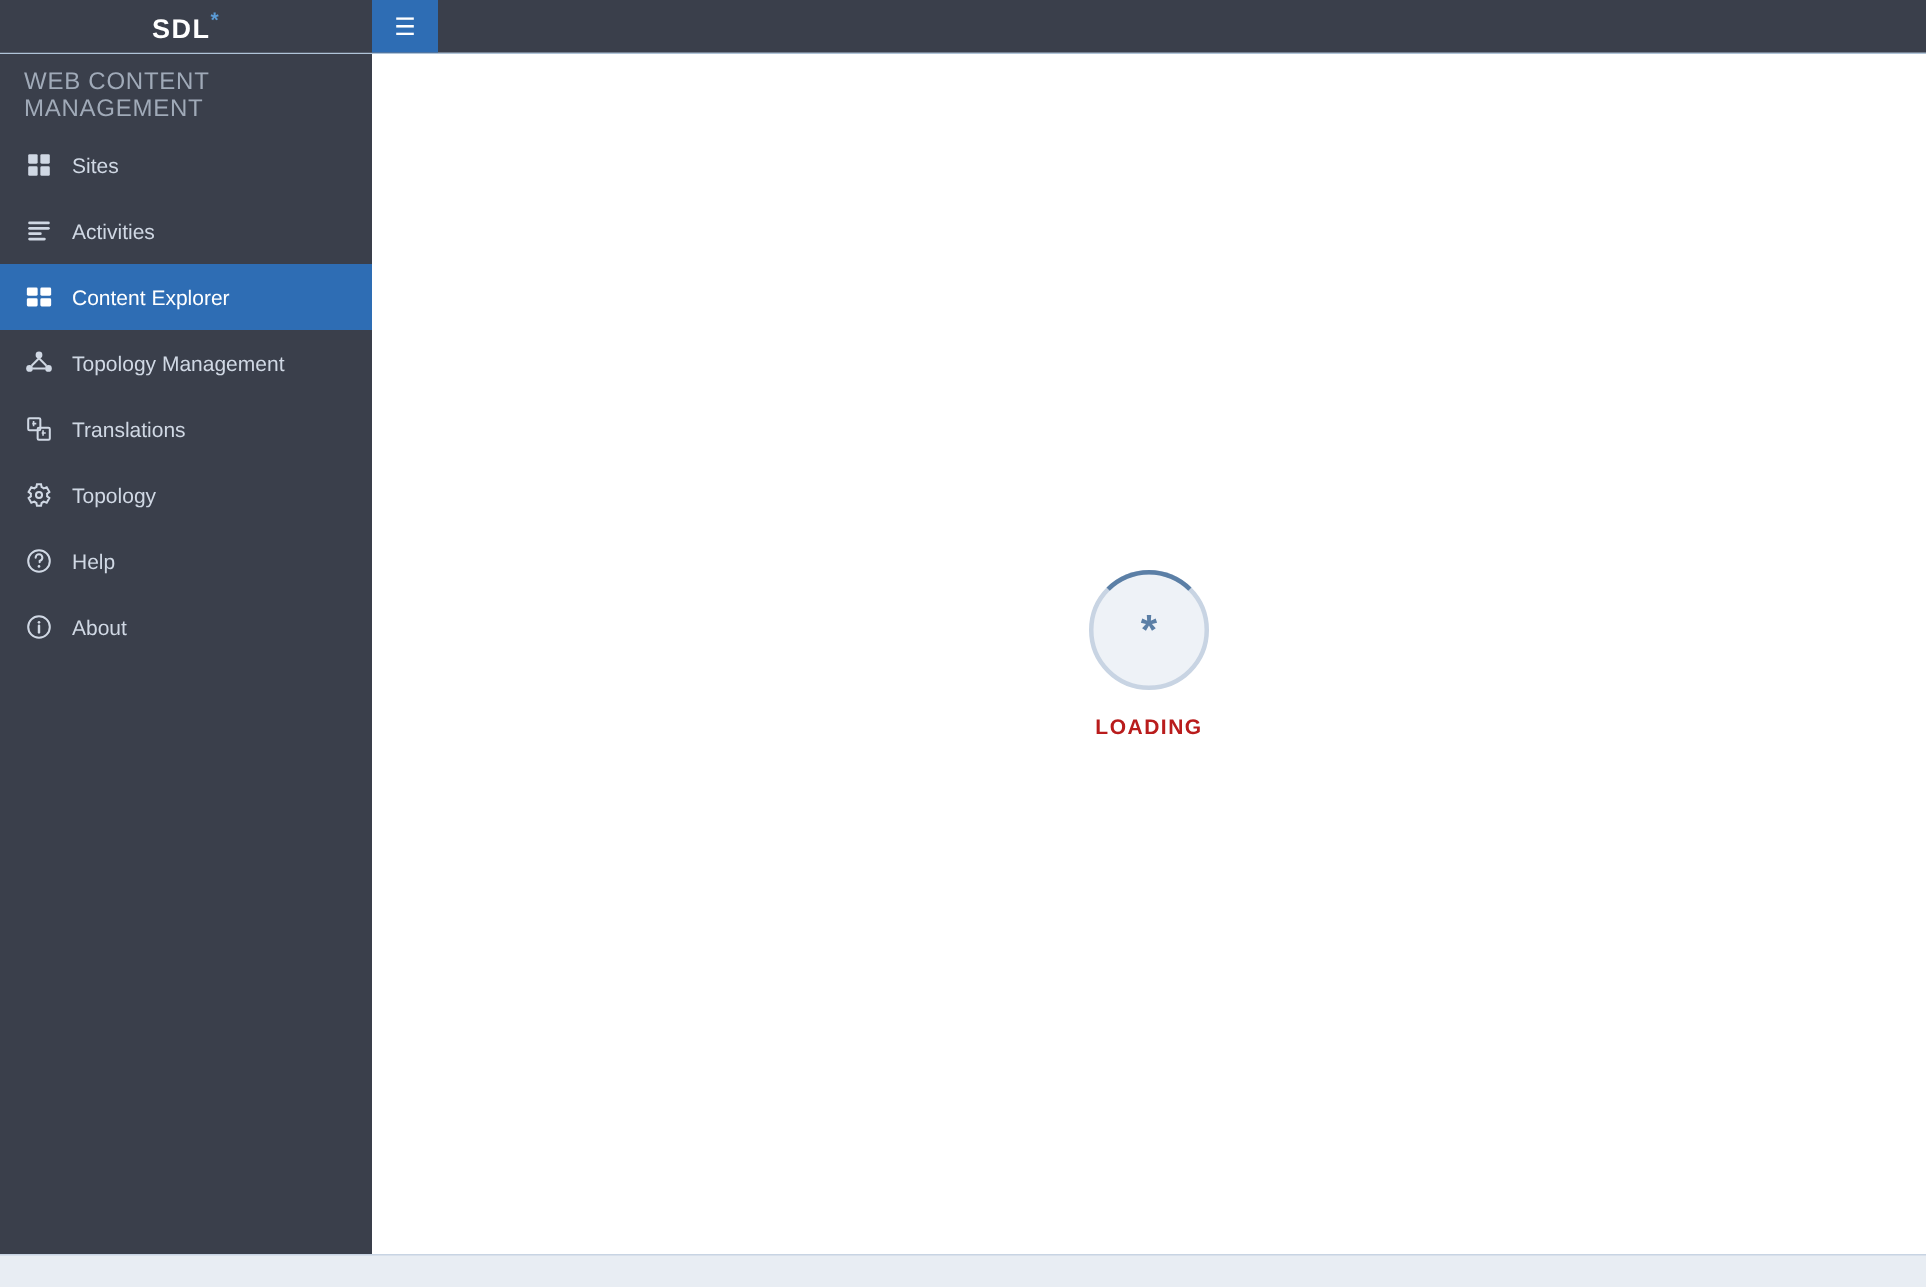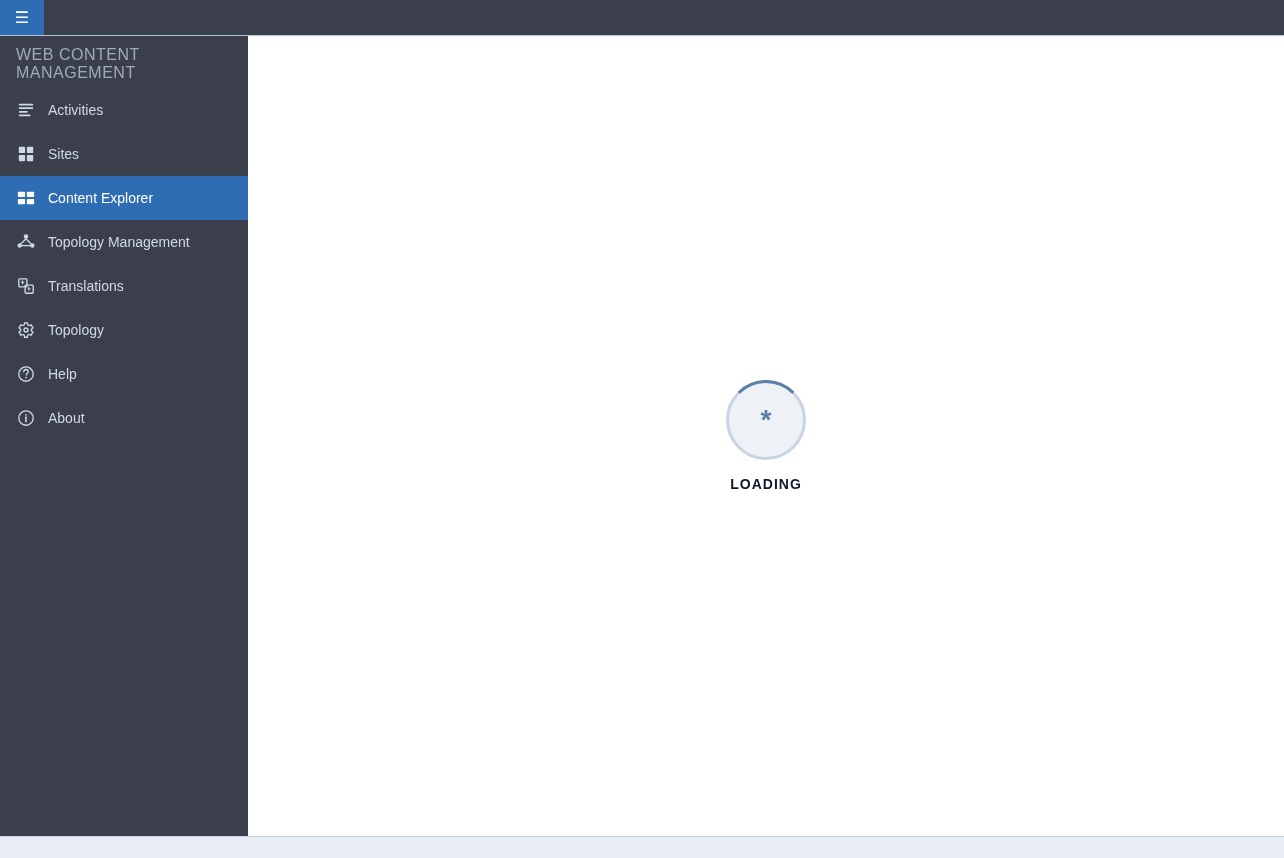--- a/index.html
+++ b/index.html
@@ -159,21 +159,21 @@
 
     .loading-star {
       font-size: 28px;
       color: #5b7fa6;
       font-weight: bold;
     }
 
     .loading-text {
       font-size: 14px;
       font-weight: 600;
-      color: #0f172a;
+      color: #b91c1c;
       letter-spacing: 1px;
     }
 
     
     .status-bar {
       height: 22px;
       background: #e8edf3;
       border-top: 1px solid #c8d4e3;
       display: flex;
       align-items: center;
@@ -185,54 +185,59 @@
     .icon-svg {
       width: 18px;
       height: 18px;
       fill: currentColor;
     }
   </style>
 </head>
 <body>
 
 <div class="top-bar">
+  <div class="logo-area">
+    <span class="logo-text">
+      <span>SDL</span><span class="logo-star">*</span>
+    </span>
+  </div>
   <button class="hamburger-btn" title="Toggle menu">
     <span>☰</span>
   </button>
 </div>
 
 <div class="main-layout">
 
   <div class="sidebar">
 
 
     <div class="sidebar-section-label">Web Content Management</div>
 
     <div class="sidebar-item">
       <span class="item-icon">
         <svg class="icon-svg" viewBox="0 0 20 20" xmlns="http://www.w3.org/2000/svg">
+          <rect x="2" y="2" width="7" height="7" rx="1"></rect>
+          <rect x="11" y="2" width="7" height="7" rx="1"></rect>
+          <rect x="2" y="11" width="7" height="7" rx="1"></rect>
+          <rect x="11" y="11" width="7" height="7" rx="1"></rect>
+        </svg>
+      </span>
+      <span>Sites</span>
+    </div>
+
+    <div class="sidebar-item">
+      <span class="item-icon">
+        <svg class="icon-svg" viewBox="0 0 20 20" xmlns="http://www.w3.org/2000/svg">
           <rect x="2" y="3" width="16" height="2" rx="1"></rect>
           <rect x="2" y="7" width="16" height="2" rx="1"></rect>
           <rect x="2" y="11" width="10" height="2" rx="1"></rect>
           <rect x="2" y="15" width="13" height="2" rx="1"></rect>
         </svg>
       </span>
       <span>Activities</span>
-    </div>
-
-    <div class="sidebar-item">
-      <span class="item-icon">
-        <svg class="icon-svg" viewBox="0 0 20 20" xmlns="http://www.w3.org/2000/svg">
-          <rect x="2" y="2" width="7" height="7" rx="1"></rect>
-          <rect x="11" y="2" width="7" height="7" rx="1"></rect>
-          <rect x="2" y="11" width="7" height="7" rx="1"></rect>
-          <rect x="11" y="11" width="7" height="7" rx="1"></rect>
-        </svg>
-      </span>
-      <span>Sites</span>
     </div>
 
     <div class="sidebar-item active">
       <span class="item-icon">
         <svg class="icon-svg" viewBox="0 0 20 20" xmlns="http://www.w3.org/2000/svg">
           <rect x="1" y="3" width="8" height="6" rx="1"></rect>
           <rect x="11" y="3" width="8" height="6" rx="1"></rect>
           <rect x="1" y="11" width="8" height="6" rx="1"></rect>
           <rect x="11" y="11" width="8" height="6" rx="1"></rect>
           <circle cx="5" cy="6" r="1.5" fill="white"></circle>

